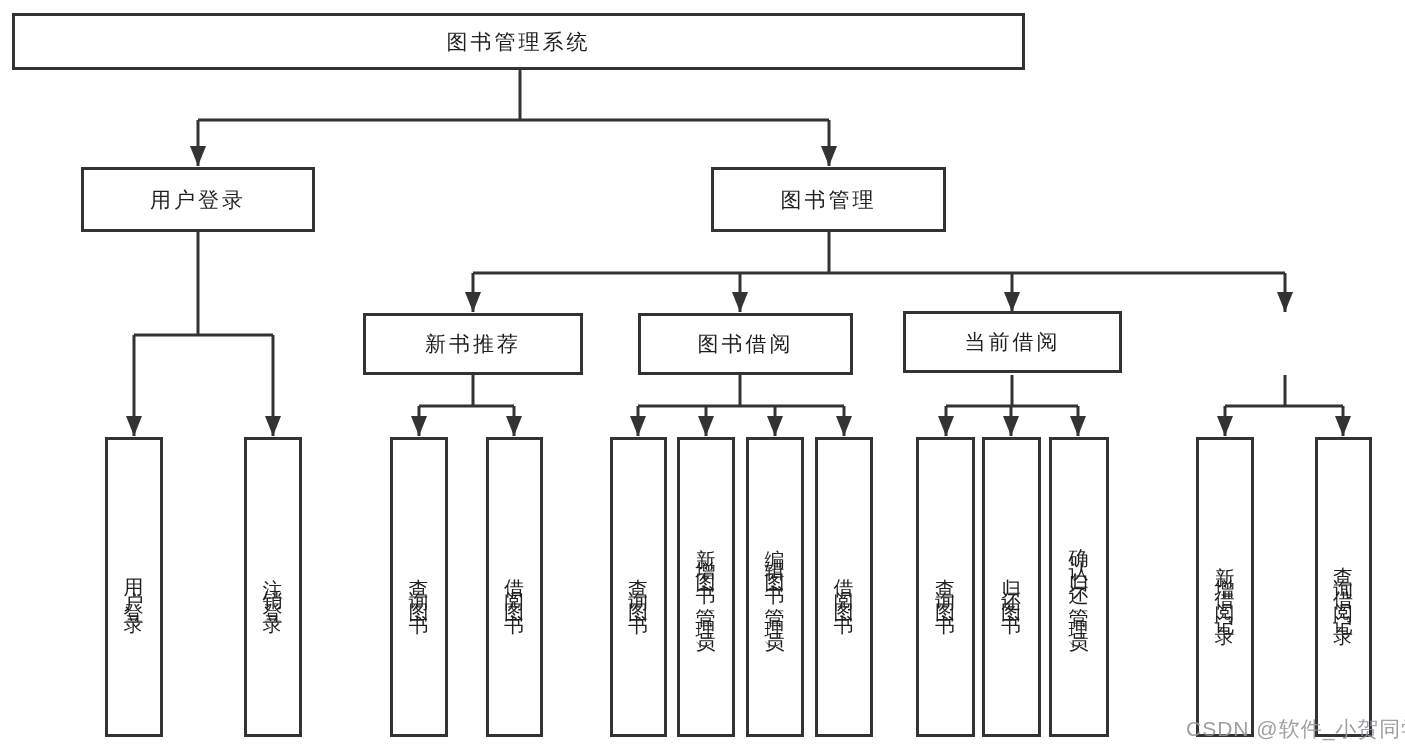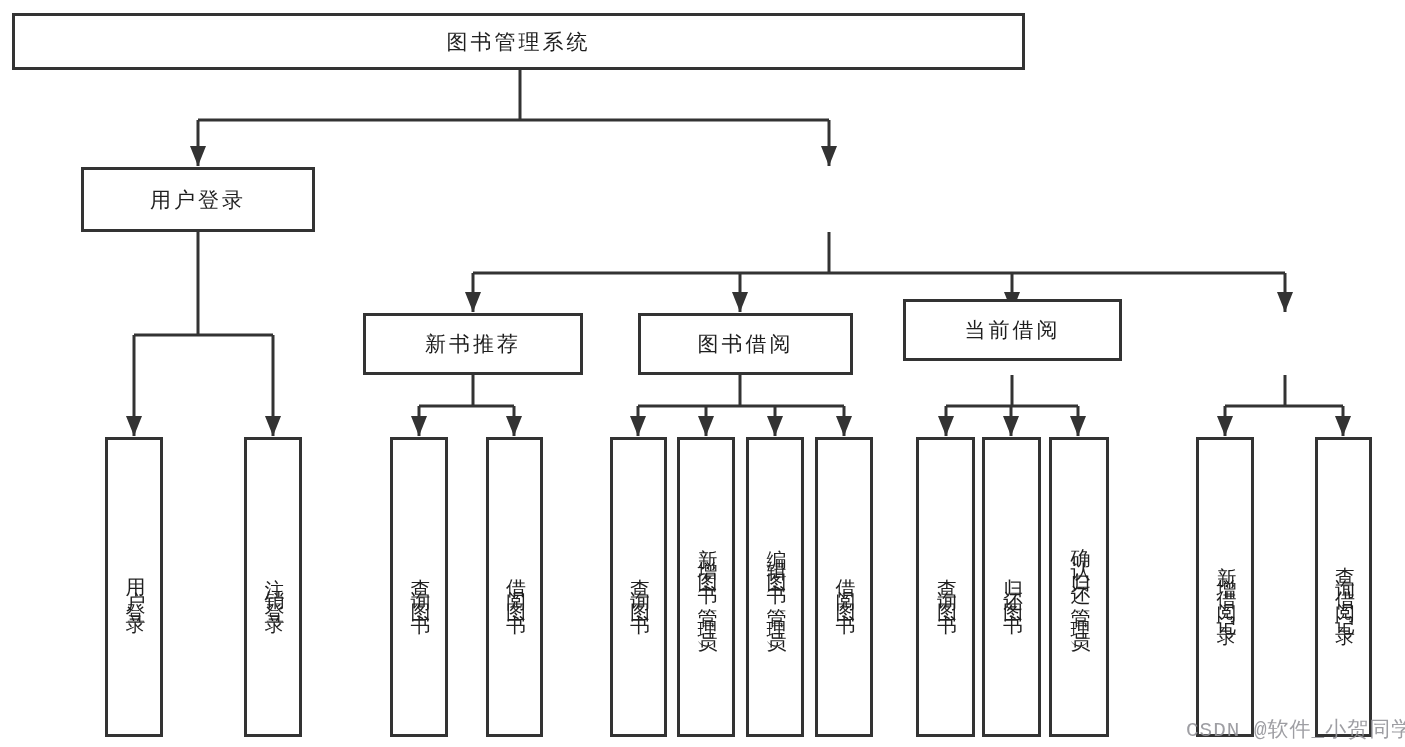--- a/index.html
+++ b/index.html
@@ -5,21 +5,21 @@
   html, body {
     margin: 0;
     padding: 0;
     background: #ffffff;
   }
   .stage {
     position: relative;
     width: 1405px;
     height: 747px;
     background: #ffffff;
-    font-family: Liberation Mono, monospace;
+    font-family: Liberation Sans, sans-serif;
     overflow: hidden;
   }
   .wires {
     position: absolute;
     left: 0;
     top: 0;
   }
   .wires line {
     stroke: #333333;
     stroke-width: 3;
@@ -45,21 +45,21 @@
     font-size: 20px;
     letter-spacing: 12px;
     line-height: 1;
   }
   
   .b-root   { left: 12px;   top: 13px;  width: 1013px; height: 57px; }
   .b-l2a    { left: 81px;   top: 167px; width: 234px;  height: 65px; }
   .b-l2b    { left: 711px;  top: 167px; width: 235px;  height: 65px; }
   .b-l3a    { left: 363px;  top: 313px; width: 220px;  height: 62px; justify-content: center; }
   .b-l3b    { left: 638px;  top: 313px; width: 215px;  height: 62px; }
-  .b-l3c    { left: 903px;  top: 299px; width: 219px;  height: 62px; }
+  .b-l3c    { left: 903px;  top: 311px; width: 219px;  height: 62px; }
   .b-l3d    { left: 1176px; top: 313px; width: 219px;  height: 62px; }
   .lv4      { top: 437px; height: 300px; }
   .b-u1     { left: 105px;  width: 58px; }
   .b-u2     { left: 244px;  width: 58px; }
   .b-n1     { left: 390px;  width: 58px; }
   .b-n2     { left: 486px;  width: 57px; }
   .b-j1     { left: 610px;  width: 57px; }
   .b-j2     { left: 677px;  width: 58px; }
   .b-j3     { left: 746px;  width: 58px; }
   .b-j4     { left: 815px;  width: 58px; }
@@ -131,20 +131,23 @@
     <line x1="1343" y1="406" x2="1343" y2="436" marker-end="url(#ah)"></line>
   </svg>
 
   <div class="node h b-root">
     <span>图书管理系统</span>
   </div>
 
   <div class="node h b-l2a">
     <span>用户登录</span>
   </div>
+  <div class="node h b-l2b">
+    <span>图书管理</span>
+  </div>
 
   <div class="node h b-l3a">
     <span>新书推荐</span>
   </div>
   <div class="node h b-l3b">
     <span>图书借阅</span>
   </div>
   <div class="node h b-l3c">
     <span>当前借阅</span>
   </div>

